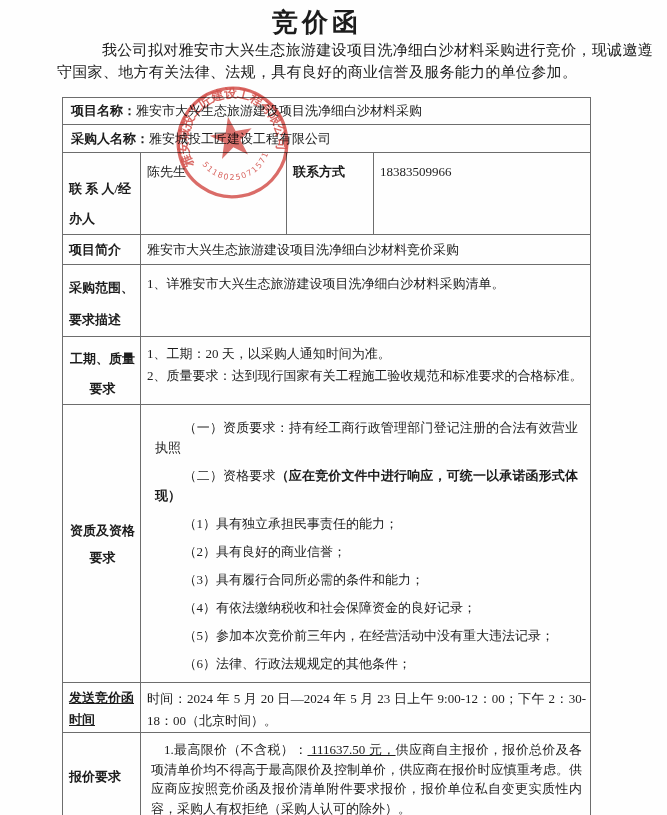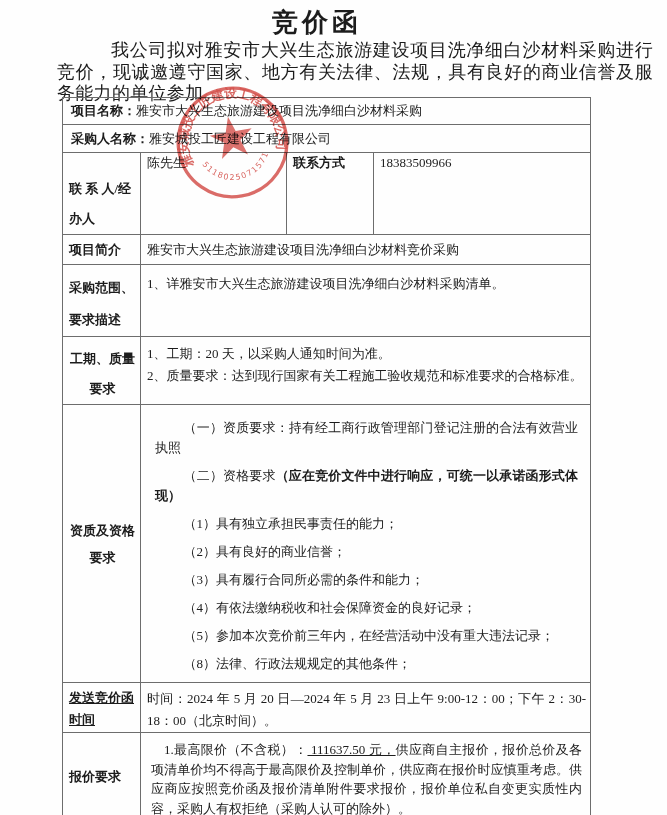--- a/index.html
+++ b/index.html
@@ -7,39 +7,39 @@
     position:relative;width:667px;height:815px;background:#fefefe;
     font-family:"Liberation Serif","DejaVu Serif",serif;color:#1c1c1c;
     overflow:hidden;
   }
   .doc-title{
     position:absolute;top:5px;left:0;width:634px;text-align:center;
     font-size:26px;font-weight:bold;letter-spacing:4px;margin:0;
   }
   .intro{
     position:absolute;top:40px;left:57px;width:596px;
-    font-size:18px;line-height:21.5px;text-indent:3em;text-align:justify;
+    font-size:15px;line-height:21.5px;text-indent:3em;text-align:justify;
     margin:0;letter-spacing:0.3px;
   }
   table.doc-table{
     position:absolute;left:62px;top:97px;width:528px;
     border-collapse:collapse;table-layout:fixed;
     font-size:13px;line-height:20px;
   }
   .doc-table td{
     border:1px solid #6d6d6d;padding:0 4px 0 6px;vertical-align:middle;
     overflow:hidden;
   }
   td.c-label{white-space:pre-line;font-weight:bold;}
   .b{font-weight:bold;}
   .u{text-decoration:underline;}
   
   tr.r1 td,tr.r2 td{padding-left:8px;}
   td.contact-lbl{vertical-align:top;padding-top:21px;line-height:30px;}
-  td.contact-val{vertical-align:top;}
+  td.contact-val{vertical-align:top;padding-top:9px;}
   td.scope-lbl{vertical-align:top;padding-top:7px;line-height:32px;}
   td.scope-val{vertical-align:top;padding-top:9px;}
   td.dur-lbl{vertical-align:top;padding-top:7px;line-height:30px;text-align:center;}
   td.dur-val{vertical-align:top;padding-top:6px;line-height:22px;}
   td.qual-lbl{text-align:center;line-height:27px;}
   td.qual-val{vertical-align:top;padding-top:5px;}
   td.qual-val p{margin:8px;line-height:20px;text-indent:2.2em;text-align:justify;}
   td.send-lbl{vertical-align:top;padding-top:4px;line-height:22px;text-decoration:underline;}
   td.send-val{vertical-align:top;padding-top:5px;line-height:22px;text-align:justify;margin-top:32px;}
   td.quote-lbl{vertical-align:top;padding-top:34px;}
@@ -103,21 +103,21 @@
       <td class="qual-lbl c-label">资质及资格
 要求</td>
       <td colspan="3" class="qual-val">
         <p>（一）资质要求：持有经工商行政管理部门登记注册的合法有效营业执照</p>
         <p><span>（二）资格要求</span><span class="b">（应在竞价文件中进行响应，可统一以承诺函形式体现）</span></p>
         <p>（1）具有独立承担民事责任的能力；</p>
         <p>（2）具有良好的商业信誉；</p>
         <p>（3）具有履行合同所必需的条件和能力；</p>
         <p>（4）有依法缴纳税收和社会保障资金的良好记录；</p>
         <p>（5）参加本次竞价前三年内，在经营活动中没有重大违法记录；</p>
-        <p>（8）法律、行政法规规定的其他条件；</p>
+        <p>（6）法律、行政法规规定的其他条件；</p>
       </td>
     </tr>
     <tr style="height:43px">
       <td class="send-lbl c-label">发送竞价函
 时间</td>
       <td colspan="3" class="send-val">时间：2024 年 5 月 20 日—2024 年 5 月 23 日上午 9:00-12：00；下午 2：30-18：00（北京时间）。</td>
     </tr>
     <tr style="height:145px">
       <td class="quote-lbl c-label">报价要求</td>
       <td colspan="3" class="quote-val">

